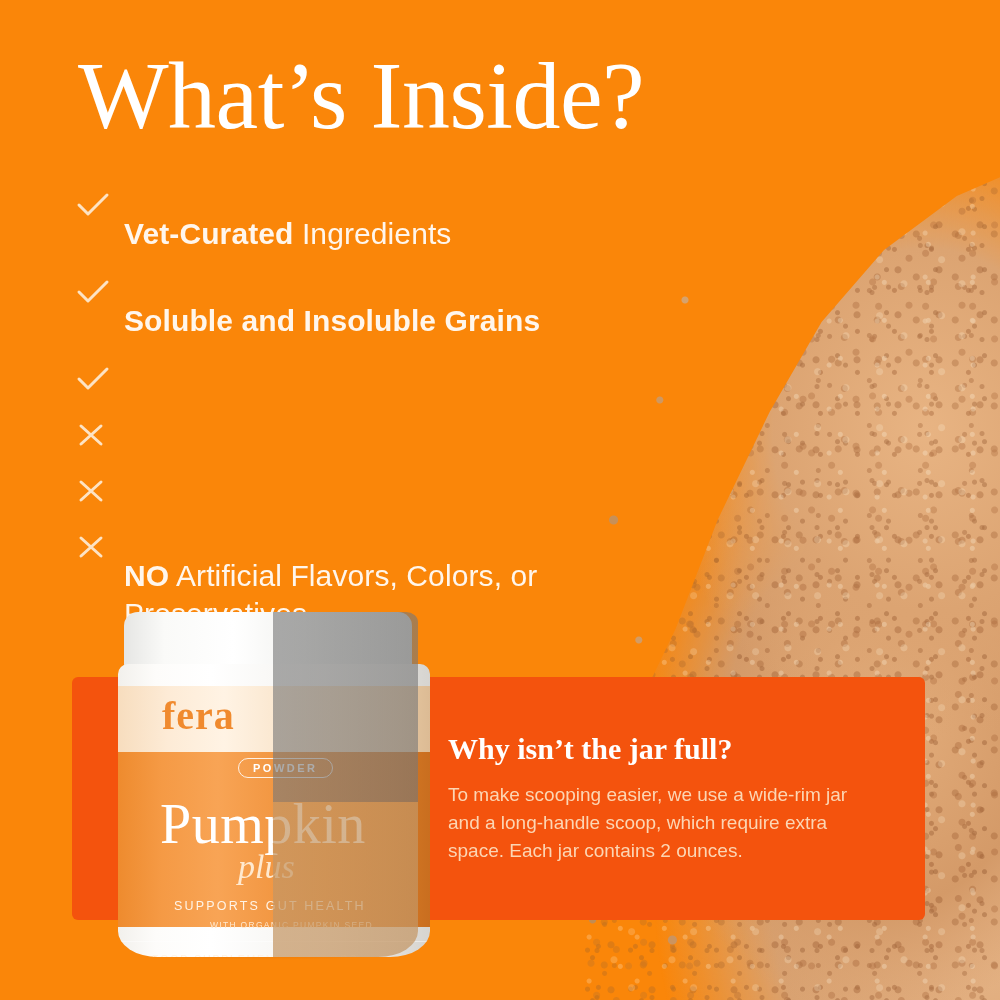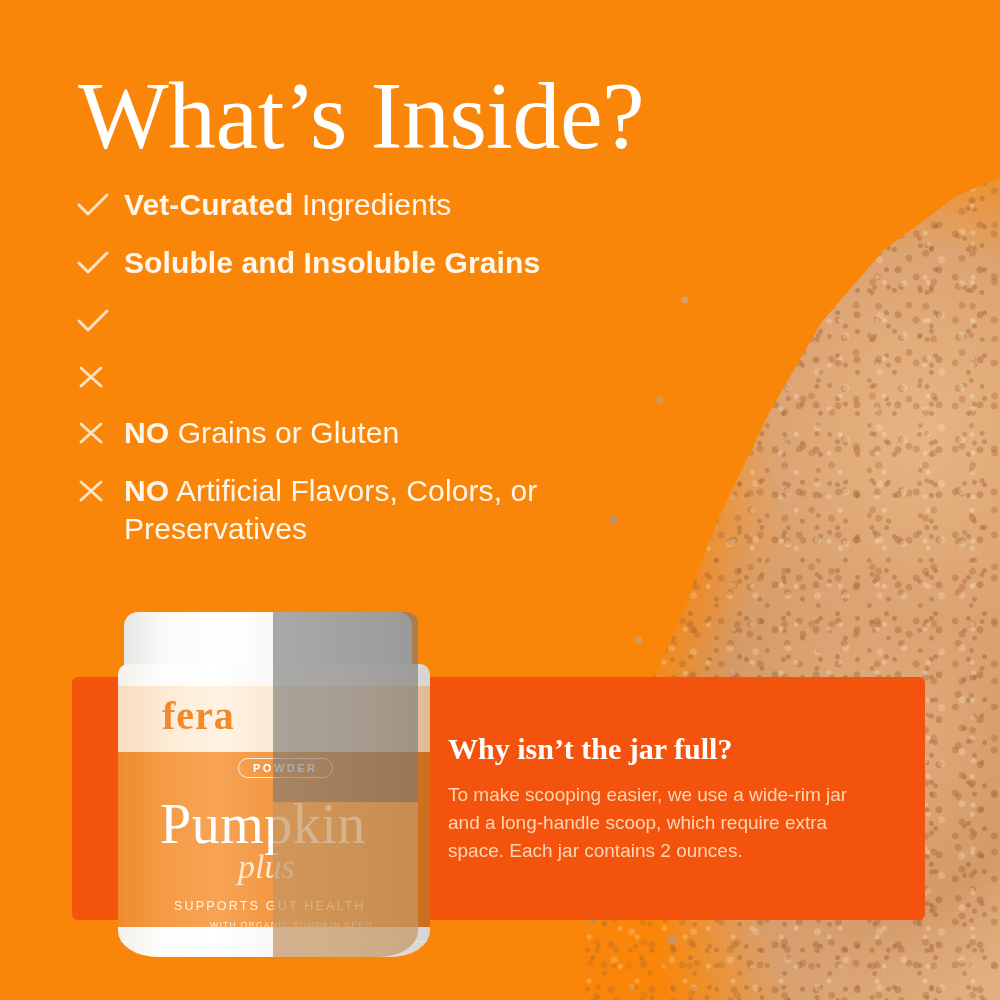--- a/index.html
+++ b/index.html
@@ -78,21 +78,21 @@
       radial-gradient(circle at 11% 86%, #C9925A 0 4px, transparent 5px),
       radial-gradient(circle at 25% 30%, #D6A26C 0 3px, transparent 4px),
       radial-gradient(circle at 3% 92%, #C18C54 0 3px, transparent 4px),
       radial-gradient(circle at 22% 94%, #CB9460 0 4px, transparent 5px);
     background-repeat:no-repeat;
   }
 
   
   .headline{
     position:absolute;
-    left:78px; top:68px;
+    left:78px; top:48px;
     font-family:"Liberation Serif", serif;
     font-weight:400;
     font-size:96px;
     line-height:1.0;
     color:#FFFFFF;
     letter-spacing:-0.5px;
     white-space:nowrap;
   }
 
   
@@ -114,20 +114,21 @@
     justify-content:flex-start;
     padding-top:2px;
   }
   .bullet .mark svg{ display:block; }
   .bullet .txt{
     font-size:30px;
     line-height:38px;
     color:#FFF6EC;
     font-weight:400;
     letter-spacing:.1px;
+    margin-top:29px;
   }
   .bullet .txt b{ font-weight:700; }
 
   
   .info-card{
     position:absolute;
     left:72px; top:677px;
     width:853px; height:243px;
     background:#F4530D;
     border-radius:6px;
@@ -334,21 +335,20 @@
           </svg>
       </span>
     </div>
 
     <div class="bullet">
       <span class="mark">
         <svg width="30" height="26" viewBox="0 0 30 26">
             <path d="M5 4 L25 22 M25 4 L5 22" fill="none" stroke="#FDE3C4" stroke-width="3" stroke-linecap="round"></path>
           </svg>
       </span>
-      <span class="txt"><b>NO</b><span> Grains or Gluten</span></span>
     </div>
 
     <div class="bullet">
       <span class="mark">
         <svg width="30" height="26" viewBox="0 0 30 26">
             <path d="M5 4 L25 22 M25 4 L5 22" fill="none" stroke="#FDE3C4" stroke-width="3" stroke-linecap="round"></path>
           </svg>
       </span>
       <span class="txt"><b>NO</b><span> Artificial Flavors, Colors, or Preservatives</span></span>
     </div>

